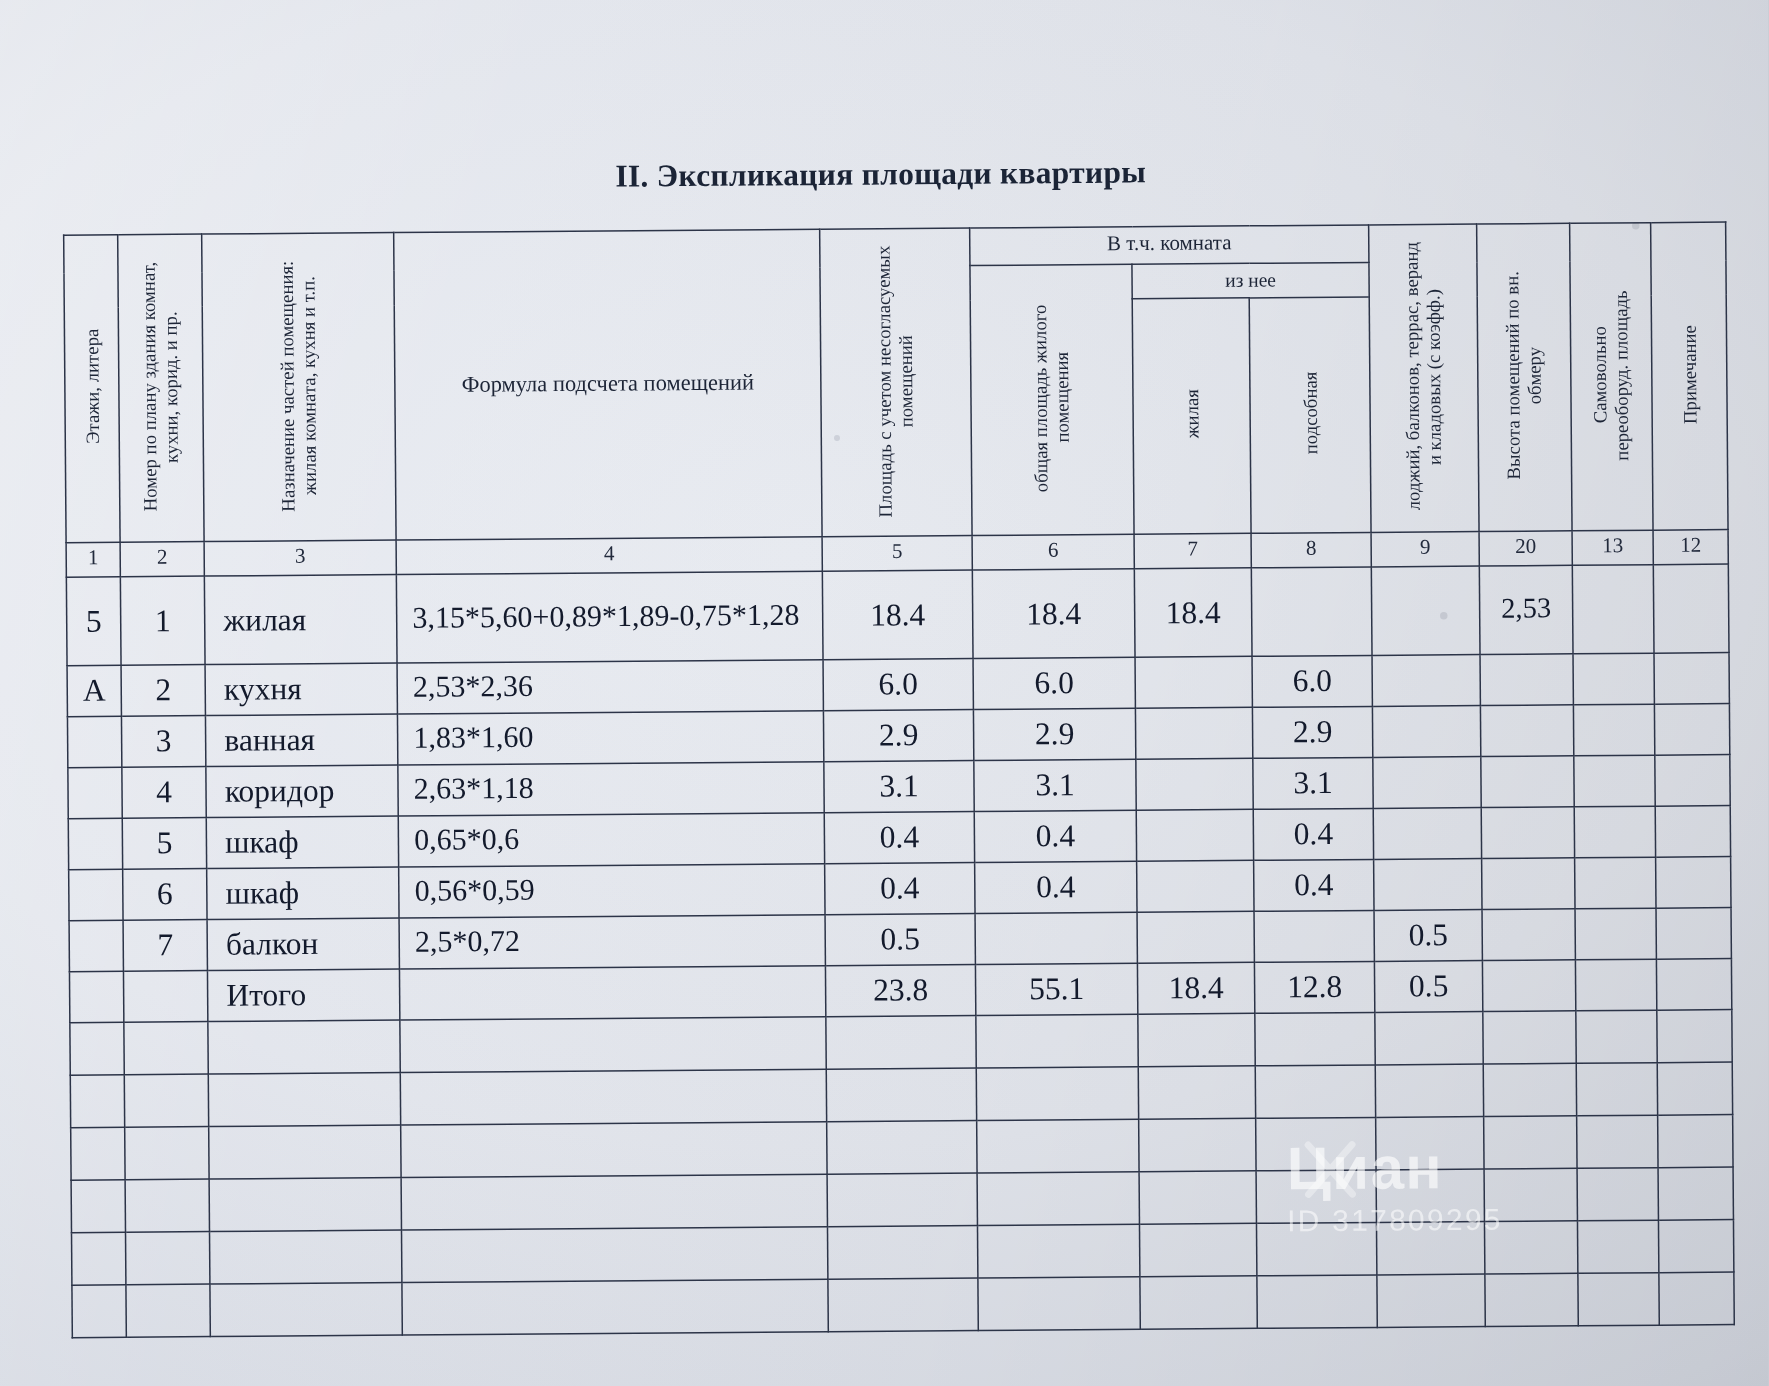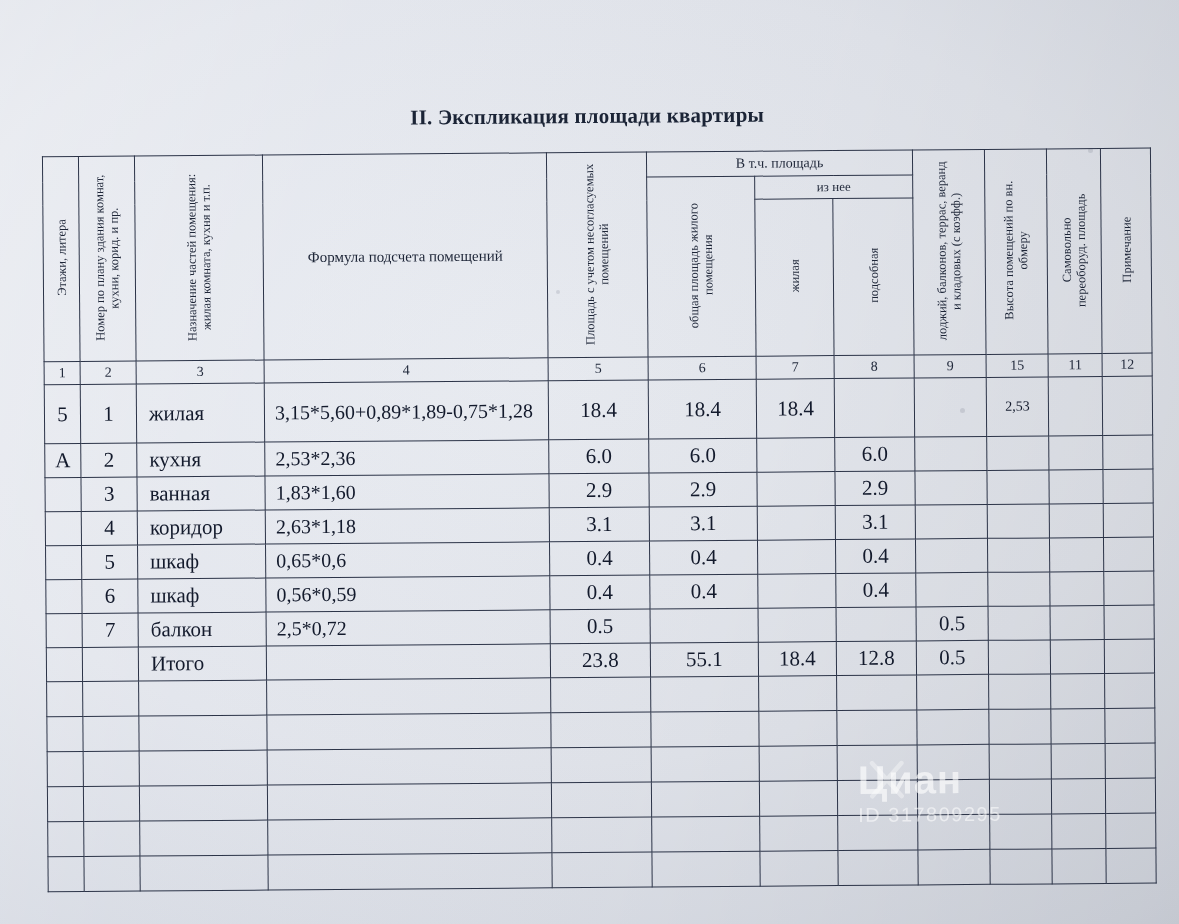--- a/index.html
+++ b/index.html
@@ -183,21 +183,21 @@
       <td rowspan="3" class="hdr">
         <span class="vert-wrap" style="height:190px;">Назначение частей помещения: жилая комната, кухня и т.п.</span>
       </td>
       <td rowspan="3" class="hdr" style="font-size:15px;">
         <span>Формула подсчета помещений</span>
       </td>
       <td rowspan="3" class="hdr">
         <span class="vert-wrap" style="height:190px;">Площадь с учетом несогласуемых помещений</span>
       </td>
       <td colspan="3" class="hdr hdr-cell-pad" style="height:24px;font-size:14px;">
-        <span>В т.ч. площадь</span>
+        <span>В т.ч. комната</span>
       </td>
       <td rowspan="3" class="hdr">
         <span class="vert-wrap" style="height:180px;">лоджий, балконов, террас, веранд и кладовых (с коэфф.)</span>
       </td>
       <td rowspan="3" class="hdr">
         <span class="vert-wrap" style="height:170px;">Высота помещений по вн. обмеру</span>
       </td>
       <td rowspan="3" class="hdr">
         <span class="vert-wrap" style="height:120px;">Самовольно переоборуд. площадь</span>
       </td>
@@ -225,36 +225,36 @@
     <tr class="numrow">
       <td>1</td>
       <td>2</td>
       <td>3</td>
       <td>4</td>
       <td>5</td>
       <td>6</td>
       <td>7</td>
       <td>8</td>
       <td>9</td>
-      <td>15</td>
-      <td>11</td>
+      <td>20</td>
+      <td>13</td>
       <td>12</td>
     </tr>
 
     <tr class="datarow tall">
       <td>5</td>
       <td>1</td>
       <td class="name">жилая</td>
       <td class="formula">3,15*5,60+0,89*1,89-0,75*1,28</td>
       <td>18.4</td>
       <td>18.4</td>
       <td>18.4</td>
       <td></td>
       <td></td>
-      <td style="font-size:14px;">2,53</td>
+      <td style="font-size:19px;">2,53</td>
       <td></td>
       <td></td>
     </tr>
 
     <tr class="datarow">
       <td>А</td>
       <td>2</td>
       <td class="name">кухня</td>
       <td class="formula">2,53*2,36</td>
       <td>6.0</td>

